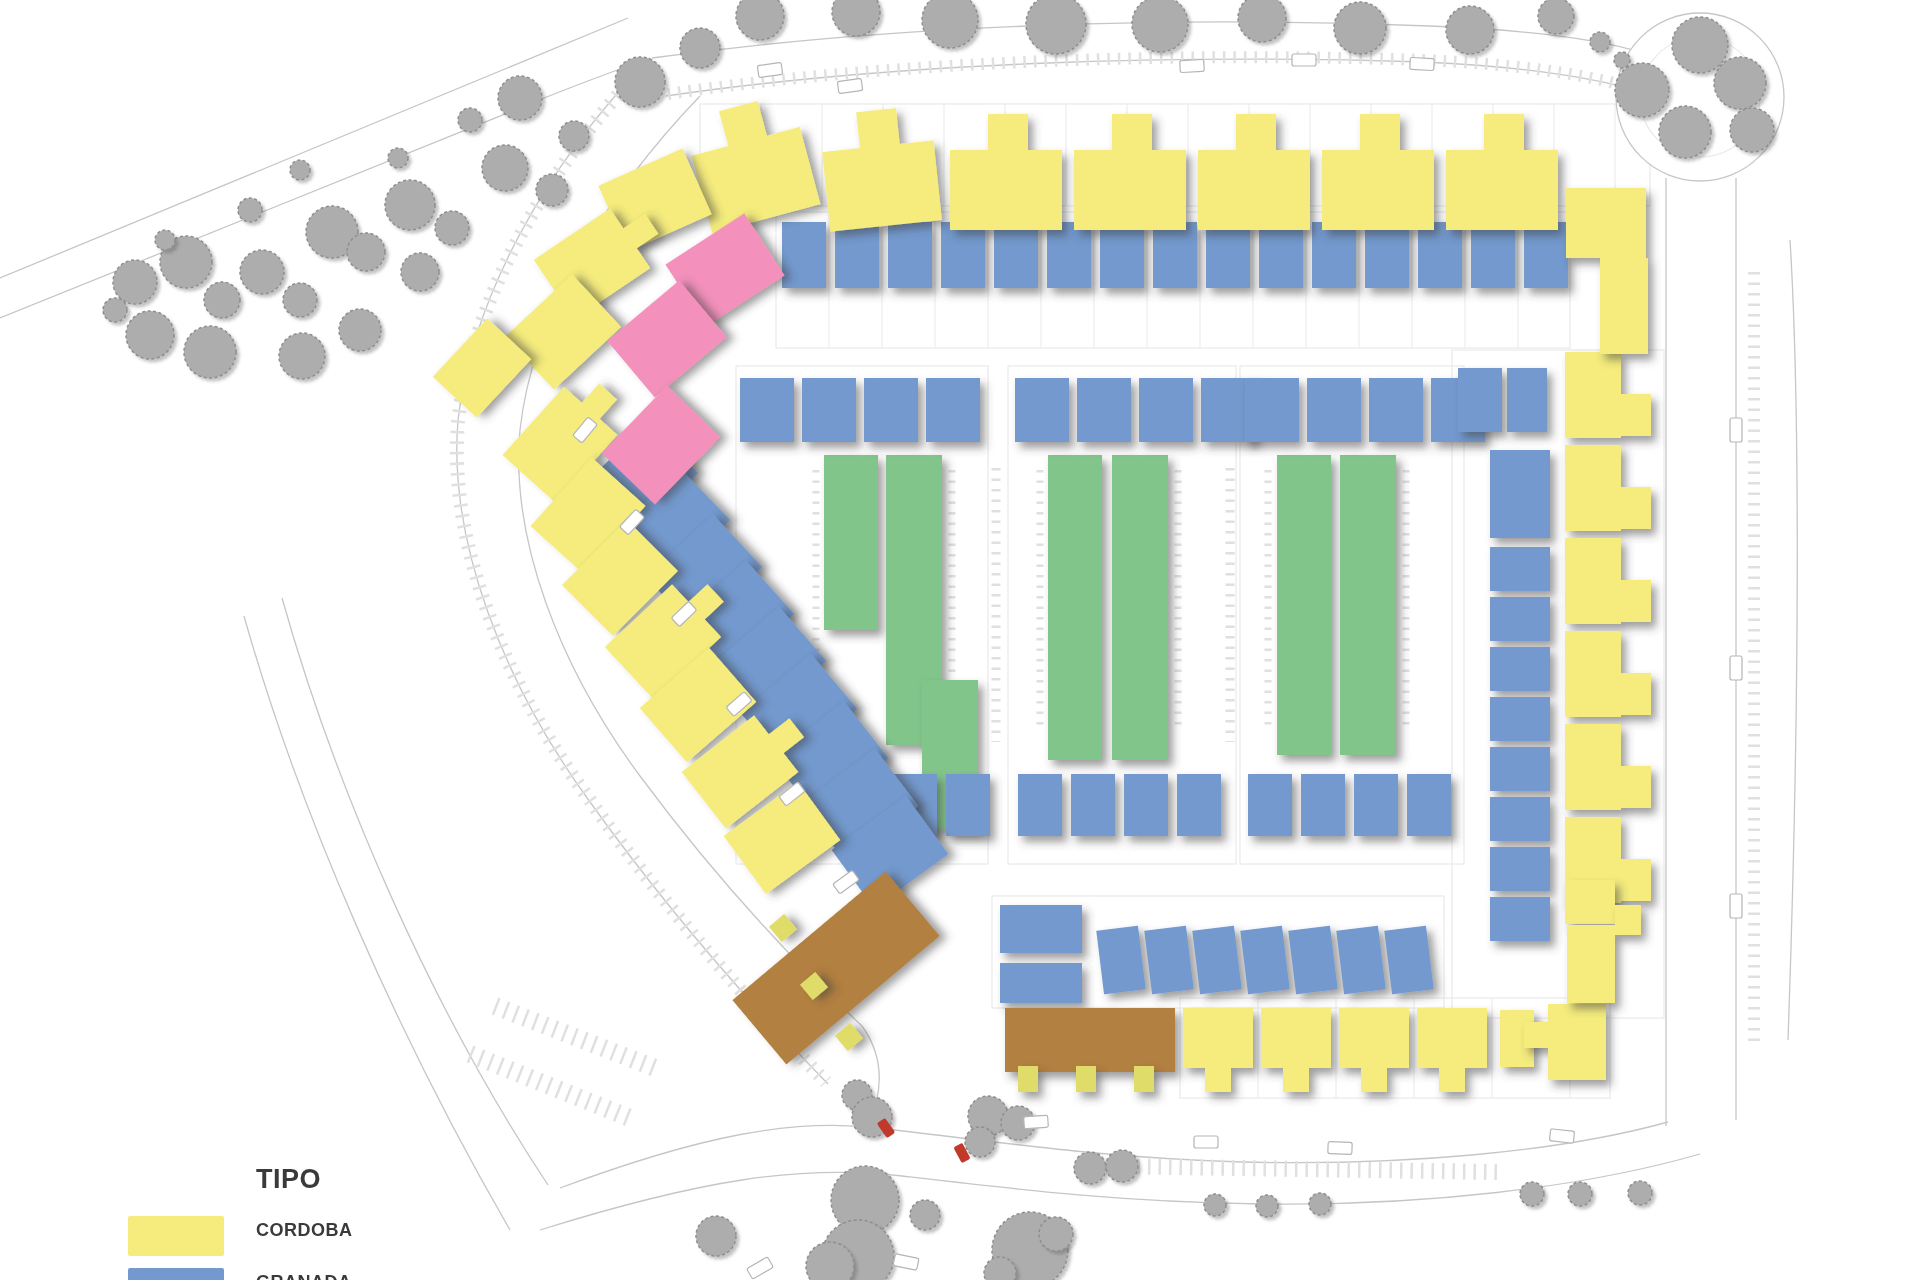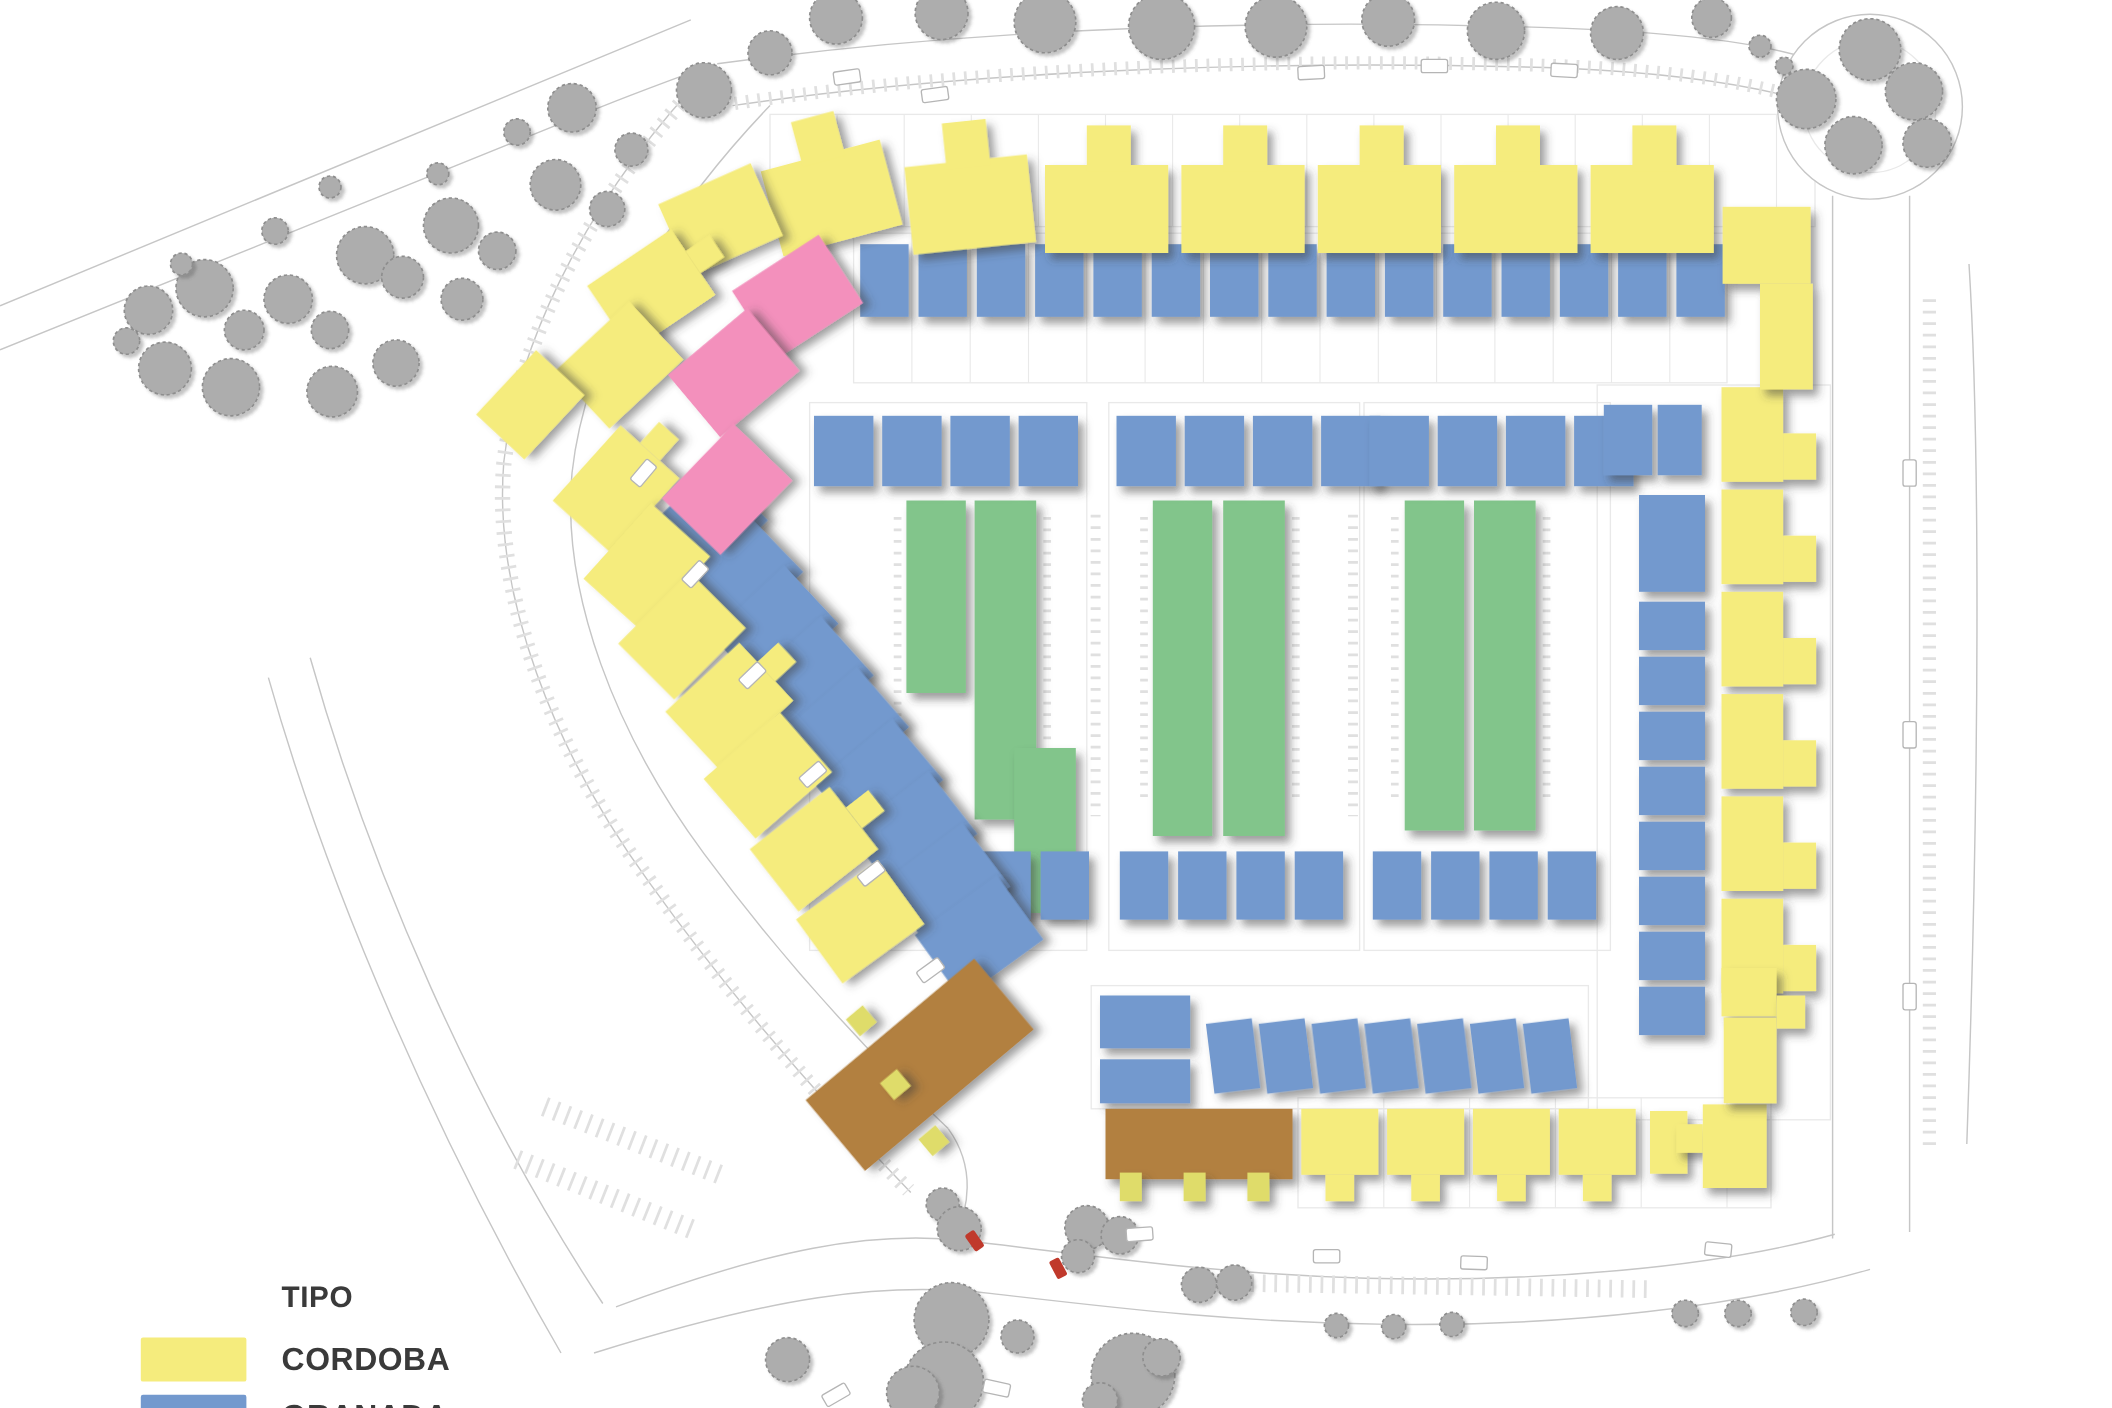--- a/index.html
+++ b/index.html
@@ -5,21 +5,21 @@
   html,body{margin:0;padding:0;background:#fff;}
   .stage{position:relative;width:1920px;height:1280px;overflow:hidden;background:#fff;
          font-family:"Liberation Sans",sans-serif;border-radius:21px;}
   #site{position:absolute;left:0;top:0;}
   .legend{position:absolute;left:0;top:0;width:100%;height:100%;pointer-events:none;}
   .legend-title{position:absolute;left:256px;top:1164px;font-size:27px;font-weight:bold;
                 letter-spacing:.5px;color:#3A3A3A;}
   .legend-row{position:absolute;left:128px;height:40px;}
   .legend-row.r0{top:1216px;} .legend-row.r1{top:1268px;}
   .swatch{position:absolute;left:0;top:0;width:96px;height:40px;border-radius:2px;}
-  .legend-label{position:absolute;left:128px;top:4px;font-size:29px;font-weight:bold;
+  .legend-label{position:absolute;left:128px;top:4px;font-size:18px;font-weight:bold;
                 letter-spacing:.5px;color:#3A3A3A;white-space:nowrap;}
 </style>
 </head>
 <body>
 
 <div class="stage">
   <svg id="site" width="1920" height="1280" viewBox="0 0 1920 1280">
     <defs>
       <filter id="bshadow" x="-60%" y="-60%" width="260%" height="260%">
         <feDropShadow dx="5" dy="6" stdDeviation="4" flood-color="#3c3c3c" flood-opacity="0.5"></feDropShadow>

